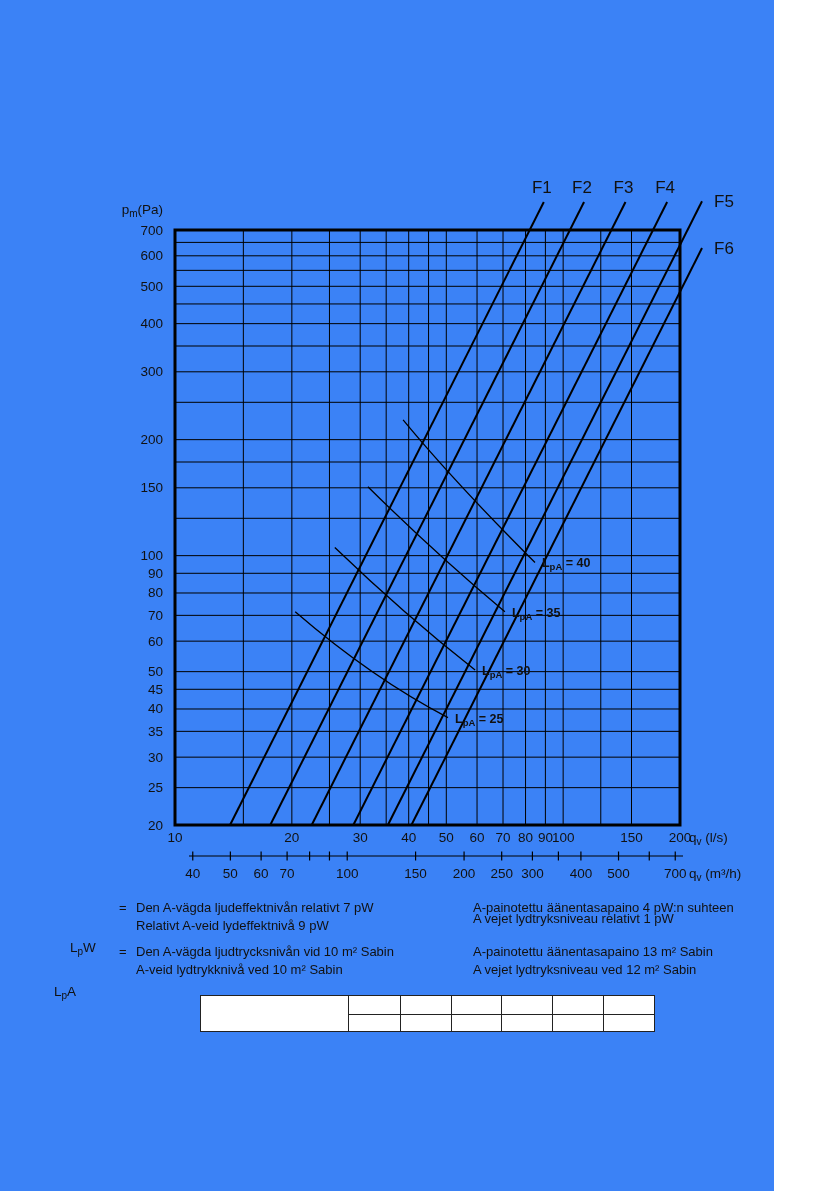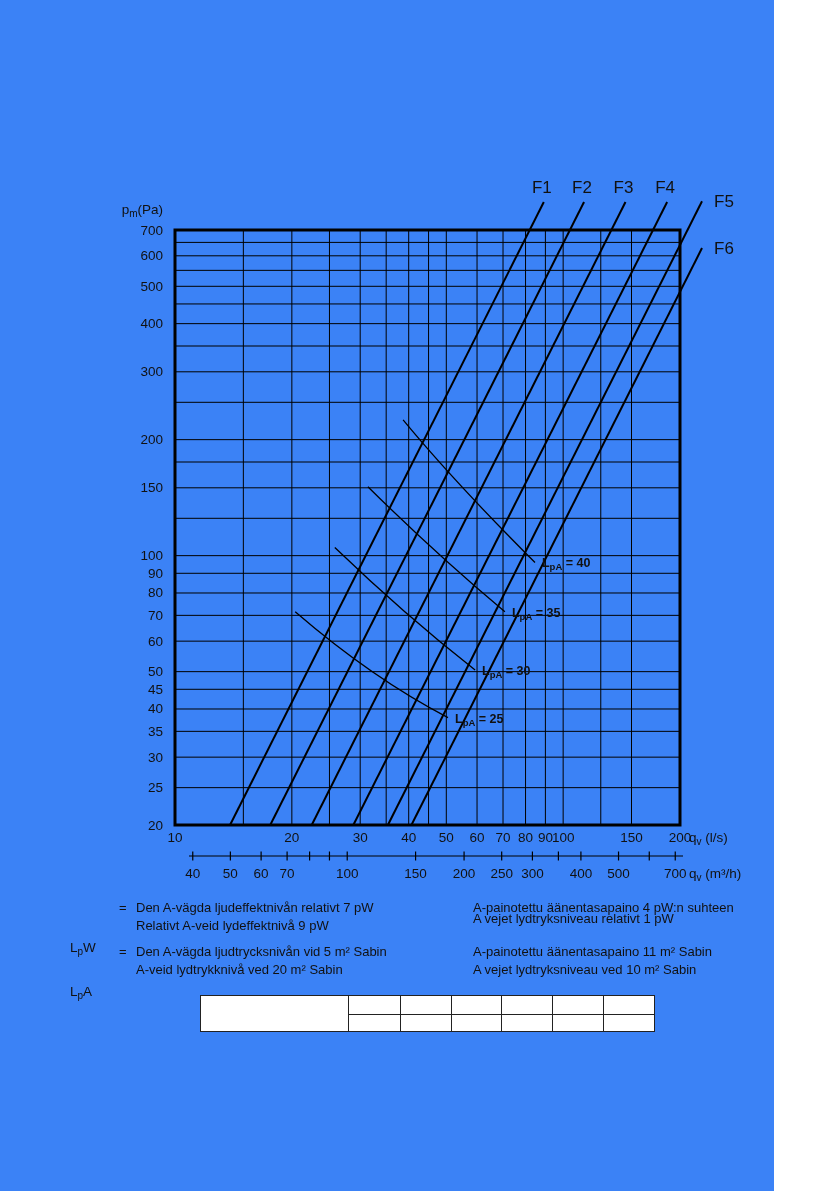--- a/index.html
+++ b/index.html
@@ -168,28 +168,28 @@
 
   <div class="abs sym" style="left:70px;top:900px">
     <span>L</span><span class="sub">p</span><span>W</span>
   </div>
   <div class="abs eq" style="left:119px;top:900px">=</div>
   <div class="abs lg" style="left:136px;top:899px">Den A-vägda ljudeffektnivån relativt 7 pW</div>
   <div class="abs lg" style="left:136px;top:917px">Relativt A-veid lydeffektnivå 9 pW</div>
   <div class="abs lg" style="left:473px;top:899px">A-painotettu äänentasapaino 4 pW:n suhteen</div>
   <div class="abs lg" style="left:473px;top:910px">A vejet lydtryksniveau relativt 1 pW</div>
 
-  <div class="abs sym" style="left:70px;top:944px">
+  <div class="abs sym" style="left:54px;top:944px">
     <span>L</span><span class="sub">p</span><span>A</span>
   </div>
   <div class="abs eq" style="left:119px;top:944px">=</div>
-  <div class="abs lg" style="left:136px;top:943px">Den A-vägda ljudtrycksnivån vid 5 m² Sabin</div>
-  <div class="abs lg" style="left:136px;top:961px">A-veid lydtrykknivå ved 20 m² Sabin</div>
-  <div class="abs lg" style="left:473px;top:943px">A-painotettu äänentasapaino 11 m² Sabin</div>
-  <div class="abs lg" style="left:473px;top:961px">A vejet lydtryksniveau ved 10 m² Sabin</div>
+  <div class="abs lg" style="left:136px;top:943px">Den A-vägda ljudtrycksnivån vid 10 m² Sabin</div>
+  <div class="abs lg" style="left:136px;top:961px">A-veid lydtrykknivå ved 10 m² Sabin</div>
+  <div class="abs lg" style="left:473px;top:943px">A-painotettu äänentasapaino 13 m² Sabin</div>
+  <div class="abs lg" style="left:473px;top:961px">A vejet lydtryksniveau ved 12 m² Sabin</div>
 
   <div class="spec-table">
     <div class="t-left"></div>
     <div class="t-grid">
       <div class="t-cell"></div>
       <div class="t-cell"></div>
       <div class="t-cell"></div>
       <div class="t-cell"></div>
       <div class="t-cell"></div>
       <div class="t-cell"></div>

